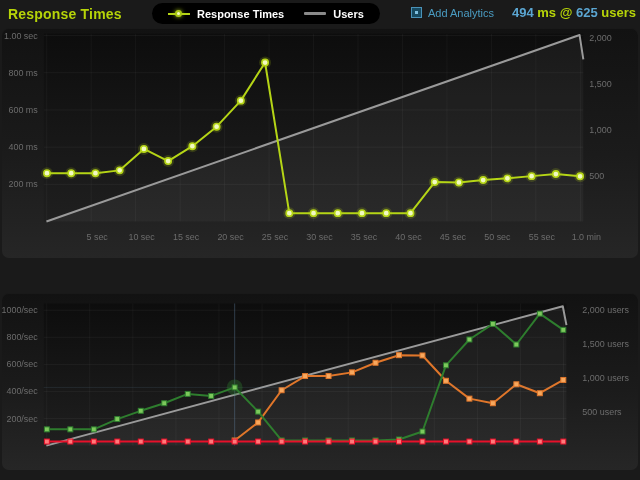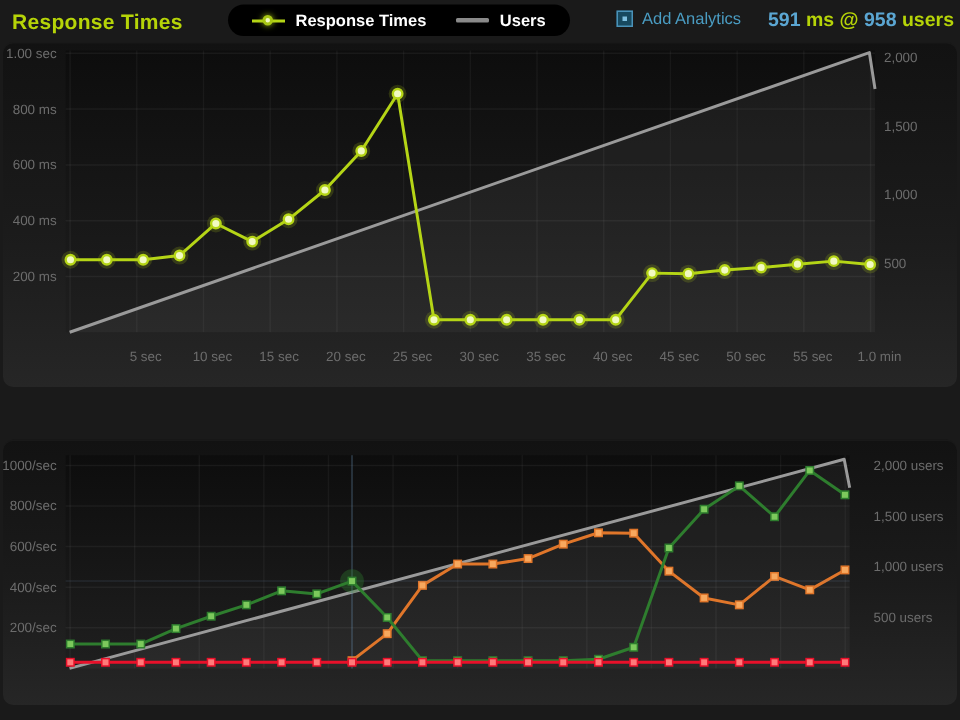--- a/index.html
+++ b/index.html
@@ -55,21 +55,21 @@
       <span class="grayline"></span>
       <span>Users</span>
     </span>
   </div>
   <a class="addlink link">
     <span class="addicon">
         <i></i>
       </span>
     <span>Add Analytics</span>
   </a>
-  <div id="stats1"><span class="blue">591</span><span class="yg"> ms </span><span class="yg">@ </span><span class="blue">958</span><span class="yg"> users</span></div>
+  <div id="stats1"><span class="blue">494</span><span class="yg"> ms </span><span class="yg">@ </span><span class="blue">625</span><span class="yg"> users</span></div>
 </div>
 
 <div id="p1" class="panel">
   <svg id="chart1" class="chartsvg" viewBox="0 0 640 230">
       <defs>
         <linearGradient id="chart1bg" x1="0" y1="0" x2="0" y2="1">
           <stop offset="0" stop-color="#0d0d0d"></stop>
           <stop offset="1" stop-color="#1f1f1f"></stop>
         </linearGradient>
       </defs>

